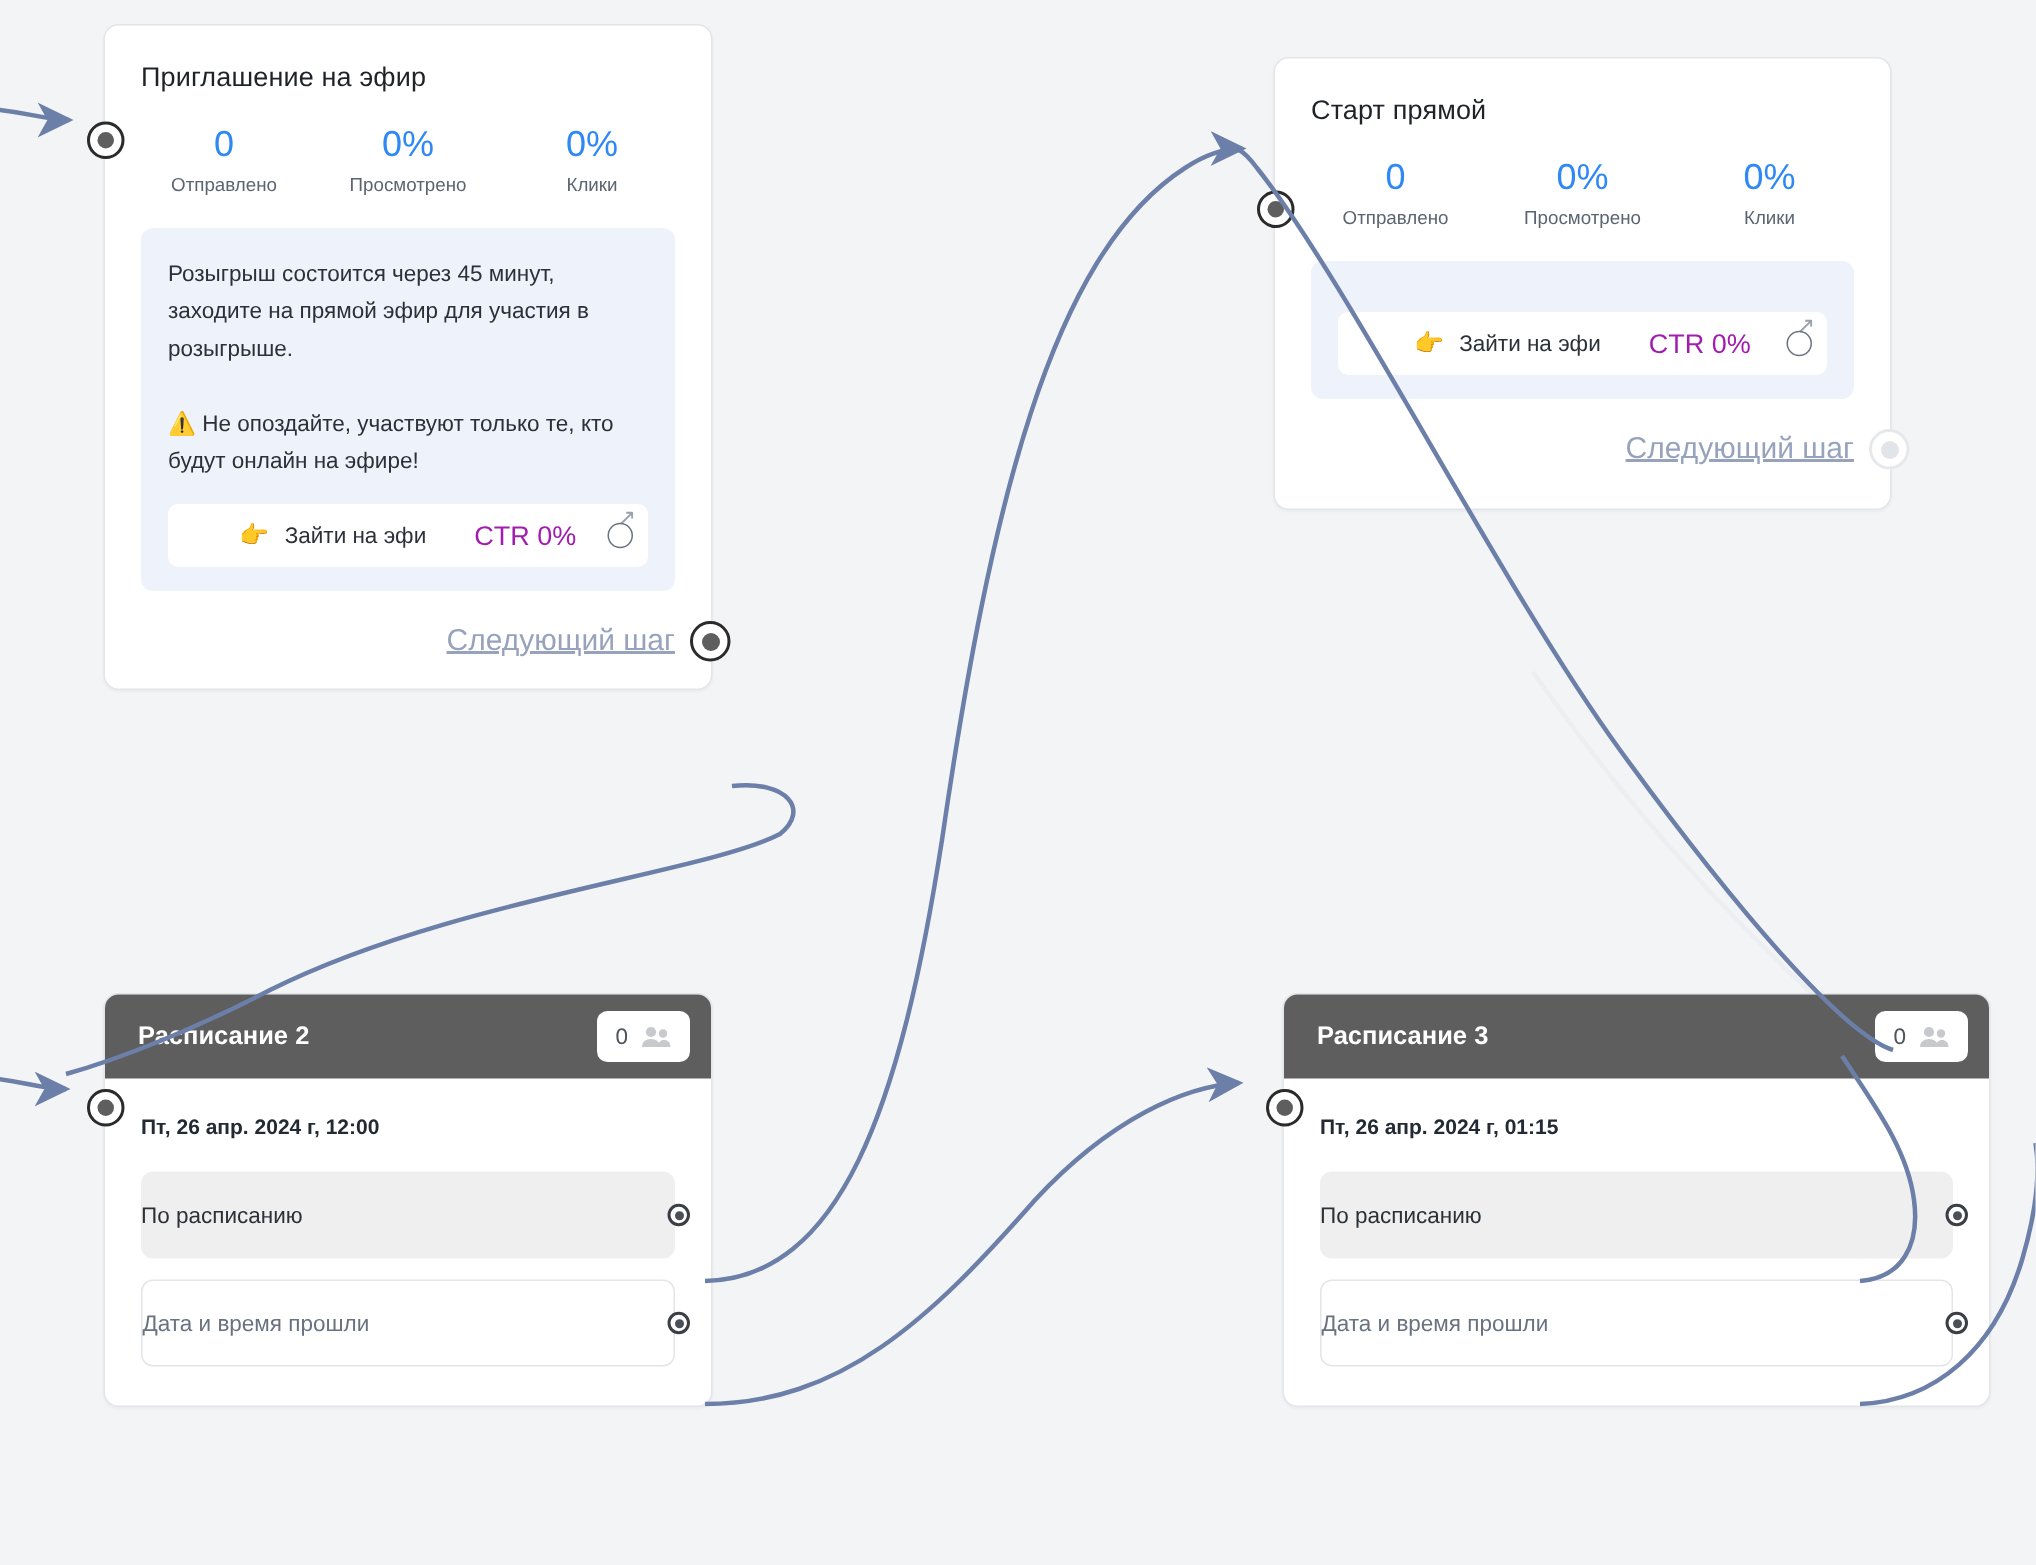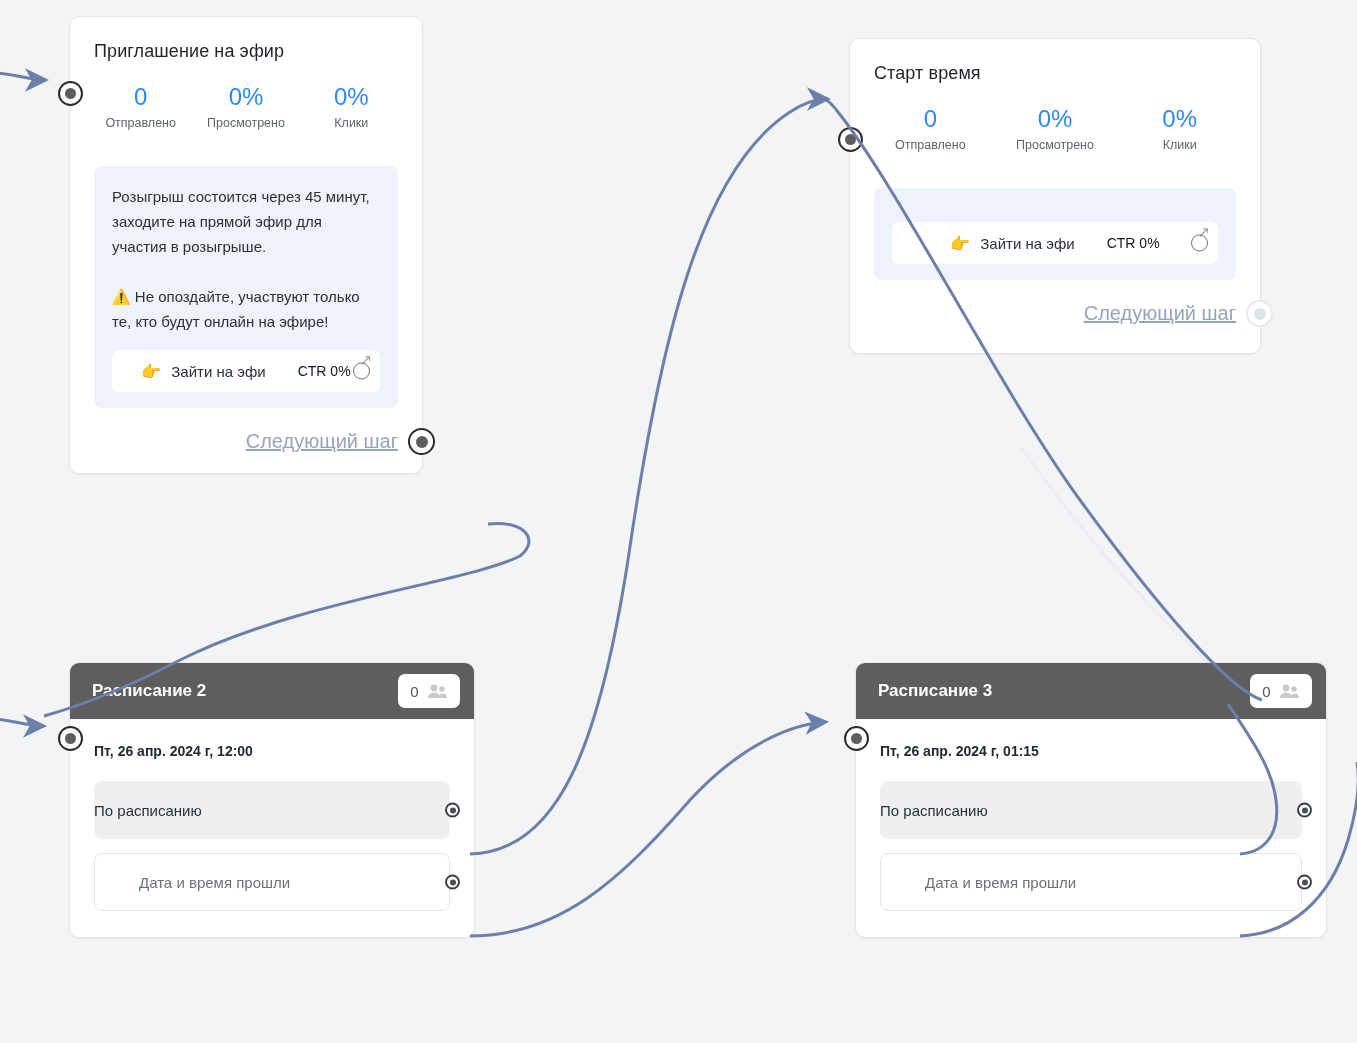--- a/index.html
+++ b/index.html
@@ -57,21 +57,21 @@
     font-size: 24px;
     color: #2f89f5;
     line-height: 1.1;
   }
   .stat-label {
     font-size: 12.5px;
     color: #5b6470;
     margin-top: 6px;
   }
   .bubble {
-    margin: 22px 24px 20px 24px;
+    margin: 8px 24px 20px 24px;
     background: #eef2fb;
     border-radius: 8px;
     padding: 18px 18px 16px 18px;
   }
   .bubble-text {
     font-size: 15px;
     line-height: 25px;
     color: #2b3138;
     white-space: pre-wrap;
   }
@@ -82,22 +82,22 @@
     height: 42px;
     display: flex;
     align-items: center;
     justify-content: center;
     position: relative;
     font-size: 15px;
     color: #2b3138;
     gap: 10px;
   }
   .bubble-btn .ctr {
-    color: #0f172a;
-    font-size: 14px;
+    color: #a21caf;
+    font-size: 18px;
     margin-left: 22px;
   }
   .next-row {
     display: flex;
     align-items: center;
     justify-content: flex-end;
     padding: 0 20px 18px 0;
     position: relative;
   }
   .next-label {
@@ -152,21 +152,21 @@
     display: flex;
     align-items: center;
     justify-content: flex-start;
     position: relative;
     font-size: 15px;
     margin-bottom: 14px;
     box-sizing: border-box;
   }
   .opt.filled { background: #efefef; color: #2b3138; }
   .opt.outline { background: #ffffff; border: 1px solid #e3e5e9; color: #6a7280; }
-  .opt:last-child { margin-bottom: 0; padding-left: 44px; }
+  .opt:last-child { margin-bottom: 0; }
 
   
   .h-in {
     position: absolute;
     width: 25px; height: 25px;
     border-radius: 50%;
     background: #ffffff;
     border: 2px solid #2b2b2b;
     box-sizing: border-box;
     display: flex; align-items: center; justify-content: center;
@@ -246,21 +246,21 @@
 
   <svg id="edge-layer-back" viewBox="0 0 1357 1043">
 
     <path d="M1215,660 C1200,700 1230,760 1262,800" stroke="#eceef2" stroke-width="3" fill="none"></path>
     <path d="M1022,448 C1100,560 1180,640 1250,700" stroke="#eceef2" stroke-width="3" fill="none"></path>
     <path d="M1232,854 C1250,854 1262,850 1272,840" stroke="#eef0f4" stroke-width="3" fill="none"></path>
     <path d="M1232,936 C1255,936 1275,932 1292,922" stroke="#eef0f4" stroke-width="3" fill="none"></path>
     <path d="M447,854 C460,854 468,852 476,848" stroke="#eef0f4" stroke-width="3" fill="none"></path>
   </svg>
 
-  <div class="node msg-node" style="left:69px; top:16px; width:354px;">
+  <div class="node msg-node" style="left:69px; top:16px; width:406px;">
     <div class="h-in" style="left:-12px; top:64px;"></div>
 
     <div class="msg-title">Приглашение на эфир</div>
 
     <div class="stats">
       <div class="stat">
         <div class="stat-value">0</div>
         <div class="stat-label">Отправлено</div>
       </div>
       <div class="stat">
@@ -288,21 +288,21 @@
 
     <div class="next-row">
       <span class="next-label">Следующий шаг</span>
       <span class="h-out-big" style="margin-right:-33px;"></span>
     </div>
   </div>
 
   <div class="node msg-node" style="left:849px; top:38px; width:412px;">
     <div class="h-in" style="left:-12px; top:88px;"></div>
 
-    <div class="msg-title">Старт время</div>
+    <div class="msg-title">Старт прямой</div>
 
     <div class="stats">
       <div class="stat">
         <div class="stat-value">0</div>
         <div class="stat-label">Отправлено</div>
       </div>
       <div class="stat">
         <div class="stat-value">0%</div>
         <div class="stat-label">Просмотрено</div>
       </div>

